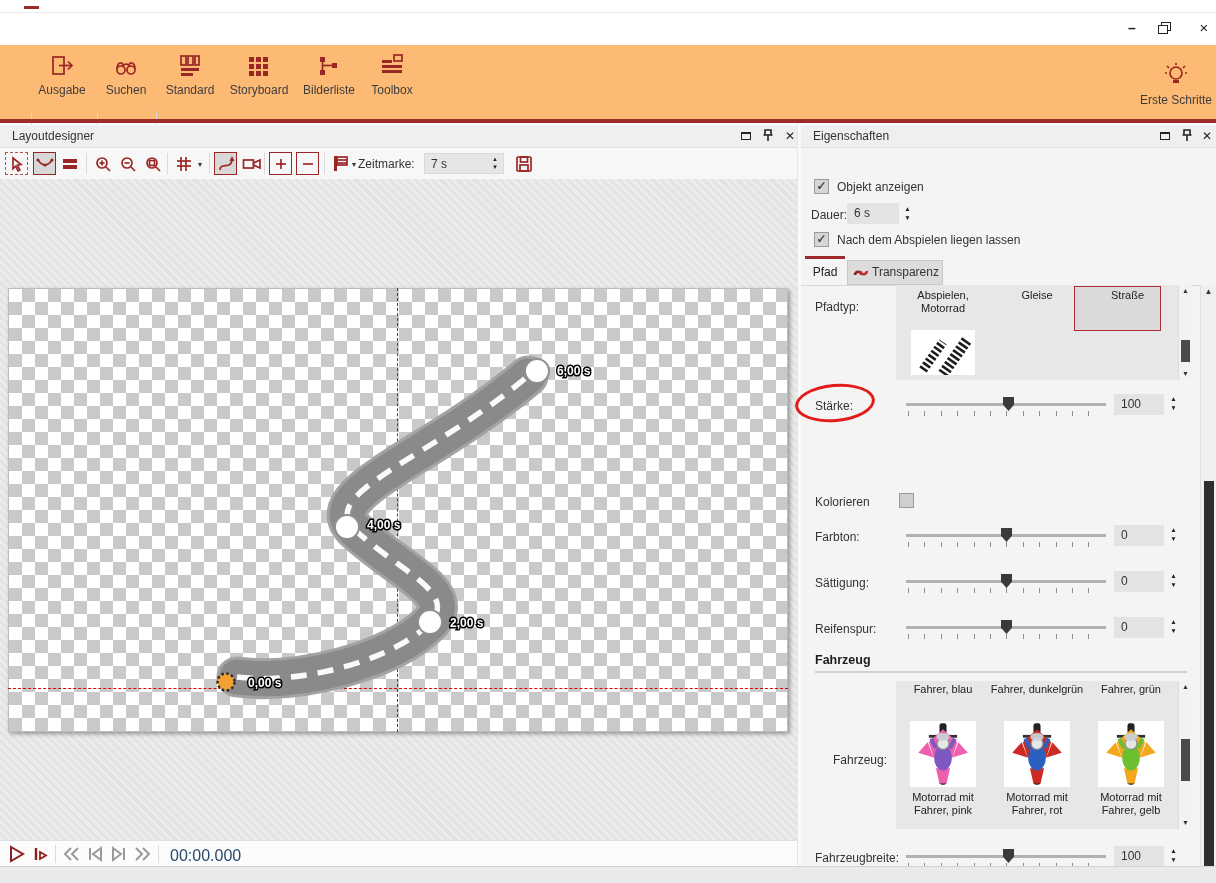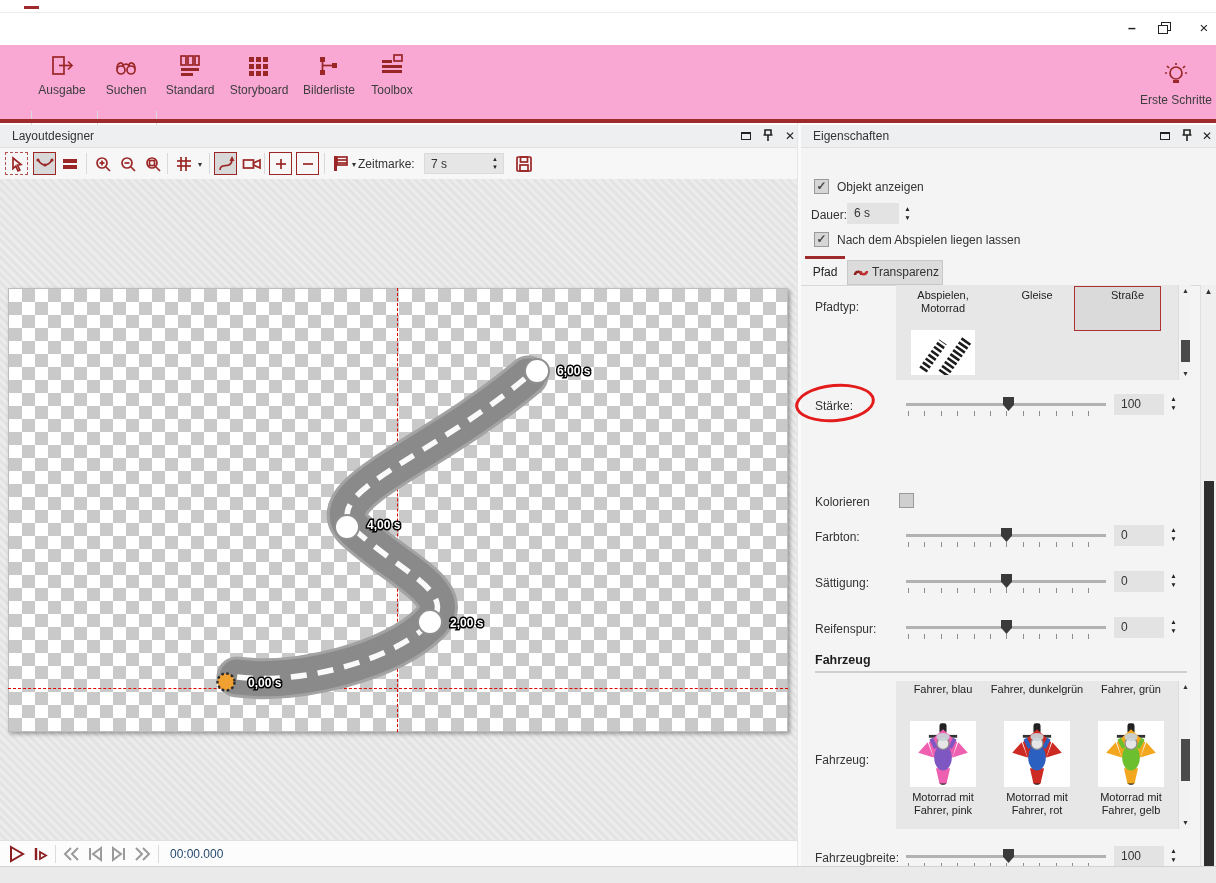--- a/index.html
+++ b/index.html
@@ -11,21 +11,21 @@
   #titlebar .topline { position:absolute; left:0; top:12px; width:1216px; height:1px; background:#ececec; }
   #qat-mark { position:absolute; left:24px; top:6px; width:15px; height:3px; background:#9e2a2b; }
   .wctl { position:absolute; top:18px; width:28px; height:20px; text-align:center; font-size:14px; color:#222; line-height:20px; cursor:default; }
   #win-min { left:1118px; font-weight:bold; }
   #win-restore { left:1152px; }
   #win-restore .r1 { position:absolute; left:9px; top:4px; width:10px; height:9px; border:1px solid #222; background:#fff; }
   #win-restore .r2 { position:absolute; left:6px; top:7px; width:10px; height:9px; border:1px solid #222; background:#fff; }
   #win-close { left:1190px; font-size:15px; }
 
   
-  #ribbon { position:absolute; left:0; top:45px; width:1216px; height:74px; background:#f9a8d4; }
+  #ribbon { position:absolute; left:0; top:45px; width:1216px; height:74px; background:#fdba74; }
   #ribbon-redline { position:absolute; left:0; top:119px; width:1216px; height:4px; background:#9e2a2b; }
   .rb-item { position:absolute; top:8px; height:62px; text-align:center; }
   .rb-item .ic { display:block; margin:0 auto 4px auto; }
   .rb-item .lbl { font-size:12px; color:#3d3d3d; white-space:nowrap; display:block; margin-top:2px; }
   .rb-sep { position:absolute; top:66px; width:1px; height:46px; background:#d9d9d9; }
   #rb-partial { position:absolute; left:0px; top:98px; font-size:12px; color:#3d3d3d; text-decoration:underline; }
   #rb-help { position:absolute; left:1136px; top:16px; width:80px; text-align:center; }
 
   svg.redic { stroke:#9b2626; fill:none; stroke-width:1.7; }
   svg.redic .fill { fill:#9b2626; stroke:none; }
@@ -62,21 +62,21 @@
     box-shadow:2px 2px 4px rgba(0,0,0,0.35); border:1px solid #bdbdbd; }
   #guide-v { position:absolute; left:397px; top:109px; height:444px; width:0; border-left:1px dashed #e00000; }
   #guide-h { position:absolute; left:8px; top:509px; width:780px; height:0; border-top:1px dashed #e00000; }
   #road-svg { position:absolute; left:8px; top:109px; width:780px; height:444px; }
   #road-svg text { font-family:"Liberation Sans",sans-serif; font-size:12px; font-weight:bold; fill:#fff; stroke:#000; stroke-width:3px; paint-order:stroke; }
 
   
   #transport { position:absolute; left:0; top:715px; width:797px; height:26px; background:#fcfcfc; border-top:1px solid #e0e0e0; }
   .tp-ic { position:absolute; top:3px; width:22px; height:20px; }
   .tp-sep { position:absolute; top:4px; width:1px; height:18px; background:#dcdcdc; }
-  #tp-time { position:absolute; left:170px; top:6px; font-size:12px; color:#27496d; }
+  #tp-time { position:absolute; left:170px; top:6px; font-size:16px; color:#27496d; }
 
   #statusbar { position:absolute; left:0; top:866px; width:1216px; height:17px; background:#eaeaea; border-top:1px solid #d2d2d2; }
 
   
   #props-body { position:absolute; left:0; top:23px; width:415px; height:718px; }
   .chkrow { position:absolute; left:0; width:100%; height:18px; }
   .chk { position:absolute; width:15px; height:15px; background:#d6d6d6; border:1px solid #9a9a9a; color:#4a4a4a; font-size:12px; font-weight:bold; line-height:13px; text-align:center; }
   .chk.off { background:#cfcfcf; }
   .chklbl { position:absolute; top:1px; font-size:12px; color:#333; }
 
@@ -112,21 +112,21 @@
   .thumb { position:absolute; top:4px; width:11px; height:14px; margin-left:-5px; background:#3a3a3a; clip-path:polygon(0 0,100% 0,100% 55%,50% 100%,0 55%); }
   .ticks { position:absolute; left:2px; right:2px; top:18px; height:5px; background:repeating-linear-gradient(90deg,#8e8e8e 0 1px,transparent 1px 16.4px); }
   .valbox { position:absolute; left:313px; top:1px; width:50px; height:21px; background:#e3e3e3; font-size:12px; padding:3px 0 0 7px; }
   .spinout { position:absolute; left:366px; top:1px; }
 
   #laenge-row { position:absolute; top:283px; left:0; width:100%; height:24px; }
   #laenge-box { position:absolute; left:100px; top:0; width:262px; height:21px; background:#e3e3e3; padding:3px 0 0 7px; }
 
   .sect { position:absolute; left:14px; width:372px; font-weight:bold; font-size:12.5px; color:#1d1d1d; border-bottom:2px solid #cfcfcf; padding-bottom:4px; }
 
-  #fahrzeug-label { position:absolute; left:14px; top:605px; }
+  #fahrzeug-label { position:absolute; left:32px; top:605px; }
   #fahrzeug-list { top:533px; height:148px; }
   .bike-thumb { position:absolute; top:40px; width:66px; height:66px; background:#fff; }
   .bike-lbl-top { top:2px; }
   .bike-lbl-bot { top:110px; }
 
   
   #annot-ellipse { position:absolute; left:-6px; top:236px; width:80px; height:38px; border:3px solid #e41b1b; border-radius:50%; transform:rotate(-5deg); pointer-events:none; }
 
   
   #main-scroll { position:absolute; left:399px; top:137px; width:16px; height:604px; background:#efefef; border-left:1px solid #e0e0e0; }

